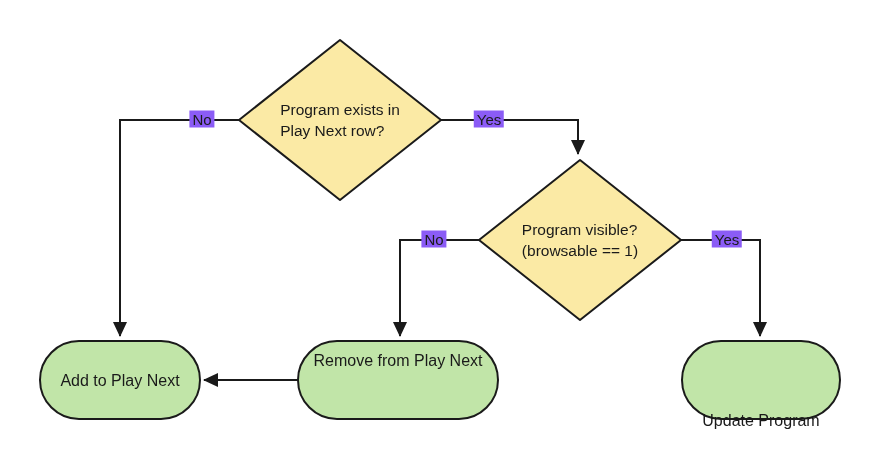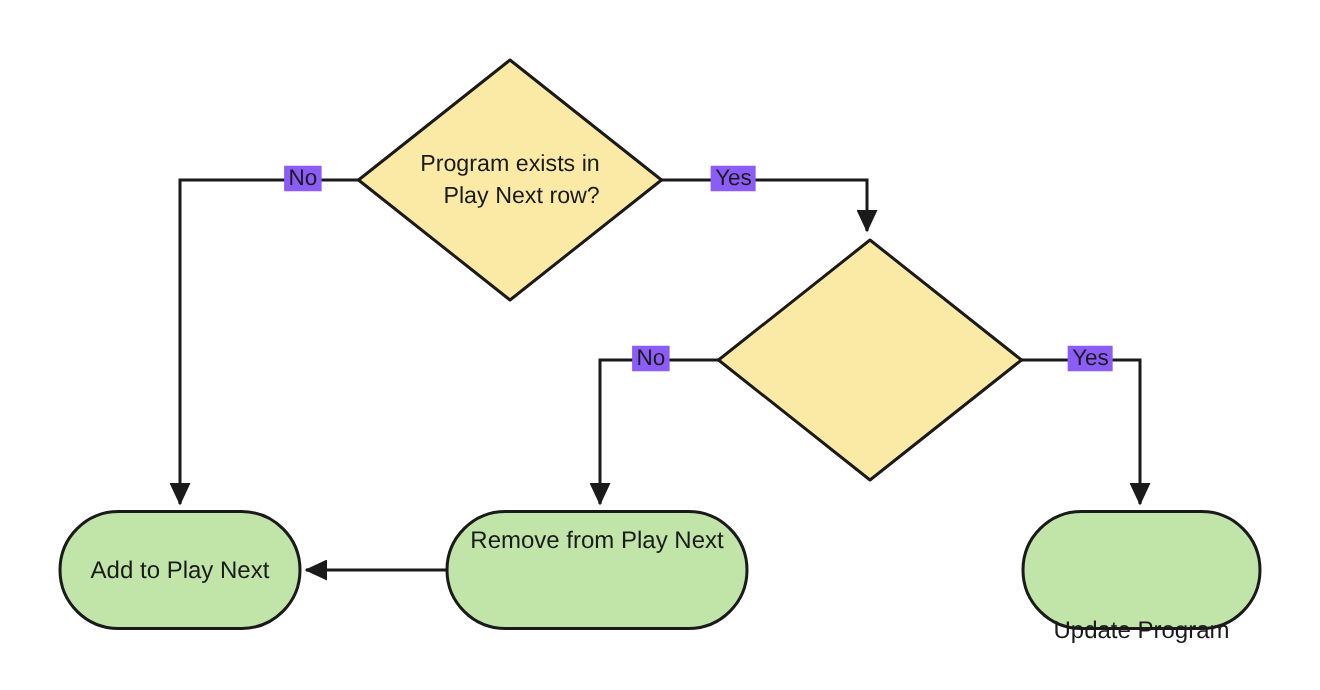--- a/index.html
+++ b/index.html
@@ -18,21 +18,21 @@
   .canvas svg {
     position: absolute;
     left: 0;
     top: 0;
   }
   .node-label {
     position: absolute;
     display: flex;
     align-items: center;
     justify-content: center;
-    text-align: right;
+    text-align: left;
     color: #1a1a1a;
     font-size: 16px;
     line-height: 21px;
     white-space: pre-line;
     pointer-events: none;
   }
   .node-label.diamond { font-size: 15.5px; }
   .edge-label {
     position: absolute;
     transform: translate(-50%, -50%);
@@ -66,20 +66,22 @@
     <polygon points="580,160 681,240 580,320 479,240" stroke="#1a1a1a" stroke-width="2" stroke-linejoin="round" fill="#fbeaa5"></polygon>
 
     <rect x="40" y="341" width="160" height="78" rx="39" ry="39" stroke="#1a1a1a" stroke-width="2" fill="#c1e5a8"></rect>
     <rect x="298" y="341" width="200" height="78" rx="39" ry="39" stroke="#1a1a1a" stroke-width="2" fill="#c1e5a8"></rect>
     <rect x="682" y="341" width="158" height="78" rx="39" ry="39" stroke="#1a1a1a" stroke-width="2" fill="#c1e5a8"></rect>
   </svg>
 
   <div class="node-label diamond" style="left:240px; top:40px; width:200px; height:160px;">Program exists in
 Play Next row?</div>
 
+  <div class="node-label diamond" style="left:480px; top:160px; width:200px; height:160px;">Program visible?
+(browsable == 1)</div>
 
   <div class="node-label" style="left:40px; top:341px; width:160px; height:78px;">Add to Play Next</div>
 
   <div class="node-label" style="left:298px; top:321px; width:200px; height:78px;">Remove from Play Next</div>
 
   <div class="node-label" style="left:682px; top:341px; width:158px; height:88px;margin-top:35px;">Update Program</div>
 
   <span class="edge-label" style="left:202px; top:119px;">No</span>
 
   <span class="edge-label" style="left:489px; top:119px;">Yes</span>

